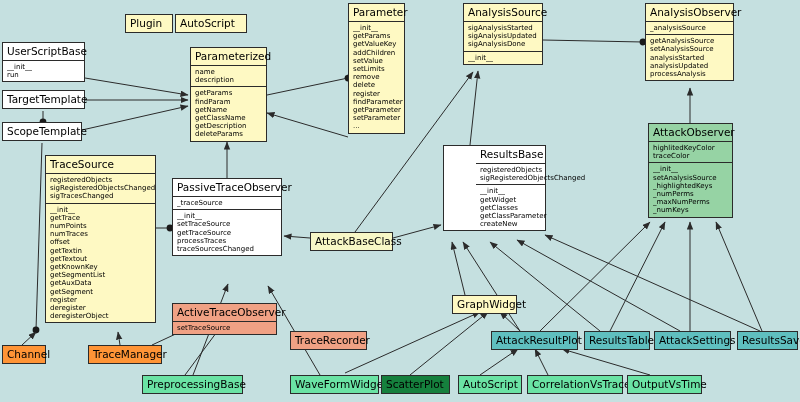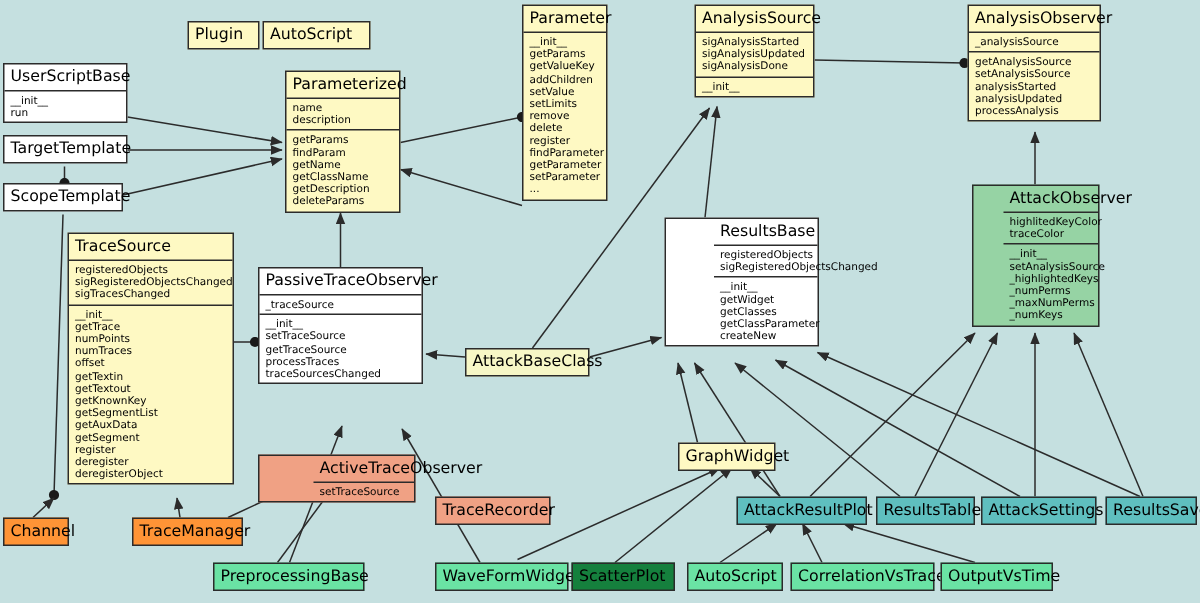--- a/index.html
+++ b/index.html
@@ -201,21 +201,21 @@
           <div>_analysisSource</div>
         </div>
         <div class="sect">
           <div>getAnalysisSource</div>
           <div>setAnalysisSource</div>
           <div>analysisStarted</div>
           <div>analysisUpdated</div>
           <div>processAnalysis</div>
         </div>
       </div>
-      <div class="node c-green" style="left: 648px; top: 123px; width: 85px; padding-left: 20px;">
+      <div class="node c-green" style="left: 648px; top: 123px; width: 85px;">
         <div class="title">AttackObserver</div>
         <div class="sect">
           <div>highlitedKeyColor</div>
           <div>traceColor</div>
         </div>
         <div class="sect">
           <div>__init__</div>
           <div>setAnalysisSource</div>
           <div>_highlightedKeys</div>
           <div>_numPerms</div>
@@ -246,21 +246,21 @@
           <div>__init__</div>
           <div>setTraceSource</div>
           <div>getTraceSource</div>
           <div>processTraces</div>
           <div>traceSourcesChanged</div>
         </div>
       </div>
       <div class="node c-yellow" style="left: 310px; top: 232px; width: 83px;">
         <div class="title">AttackBaseClass</div>
       </div>
-      <div class="node c-salmon" style="left: 172px; top: 303px; width: 105px; padding-left: 36px;">
+      <div class="node c-salmon" style="left: 172px; top: 303px; width: 105px;">
         <div class="title">ActiveTraceObserver</div>
         <div class="sect">
           <div>setTraceSource</div>
         </div>
       </div>
       <div class="node c-salmon" style="left: 290px; top: 331px; width: 77px;">
         <div class="title">TraceRecorder</div>
       </div>
       <div class="node c-tan" style="left: 452px; top: 295px; width: 65px;">
         <div class="title">GraphWidget</div>

